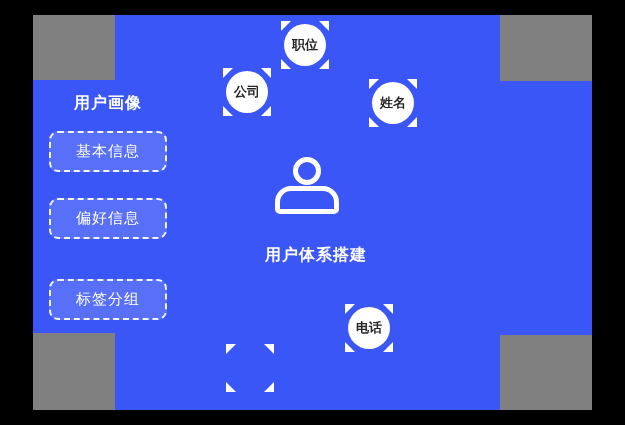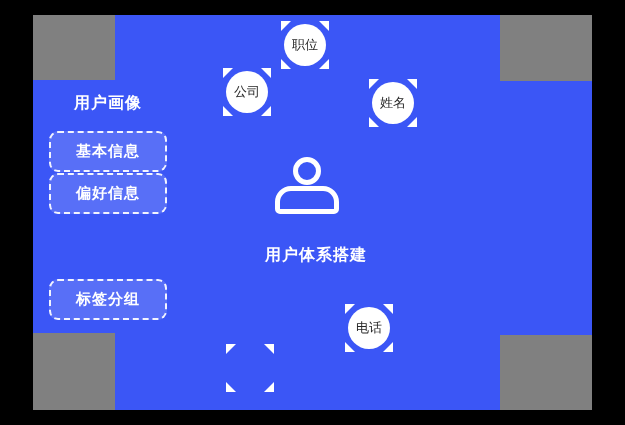--- a/index.html
+++ b/index.html
@@ -34,28 +34,28 @@
   .panel-title{
     width:118px;text-align:center;font-size:16px;font-weight:700;
     color:var(--text-light);letter-spacing:1px;
   }
   .chip{
     position:absolute;left:0;width:118px;height:41px;
     border:2px dashed var(--chip-border);border-radius:9px;
     background:var(--chip-fill);
     display:flex;align-items:center;justify-content:center;
   }
-  .chip span{color:var(--text-light);font-size:15px;font-weight:700;letter-spacing:1px;}
-  .chip-1{top:38px;}.chip-2{top:80px;}.chip-3{top:137px;}.chip-4{top:186px;}
+  .chip span{color:var(--text-light);font-size:15px;font-weight:400;letter-spacing:1px;}
+  .chip-1{top:38px;}.chip-2{top:105px;}.chip-3{top:137px;}.chip-4{top:186px;}
 
   .badge{position:absolute;width:48px;height:48px;}
   .badge .disc{
     position:absolute;inset:3px;background:#fff;border-radius:50%;
     display:flex;align-items:center;justify-content:center;
-    color:var(--badge-text);font-size:13px;font-weight:400;
+    color:var(--badge-text);font-size:13px;font-weight:700;
   }
   .cm{position:absolute;width:0;height:0;display:block;}
   .cm-tl{left:0;top:0;border-top:10px solid #fff;border-right:10px solid transparent;}
   .cm-tr{right:0;top:0;border-top:10px solid #fff;border-left:10px solid transparent;}
   .cm-bl{left:0;bottom:0;border-bottom:10px solid #fff;border-right:10px solid transparent;}
   .cm-br{right:0;bottom:0;border-bottom:10px solid #fff;border-left:10px solid transparent;}
 
   .person{position:absolute;left:242px;top:142px;width:64px;height:70px;}
   .person .head{width:28px;height:28px;border:5px solid #fff;border-radius:50%;margin:0 auto;}
   .person .torso{width:64px;height:28px;border:5px solid #fff;border-radius:16px 16px 5px 5px;margin:1px auto 0;}

